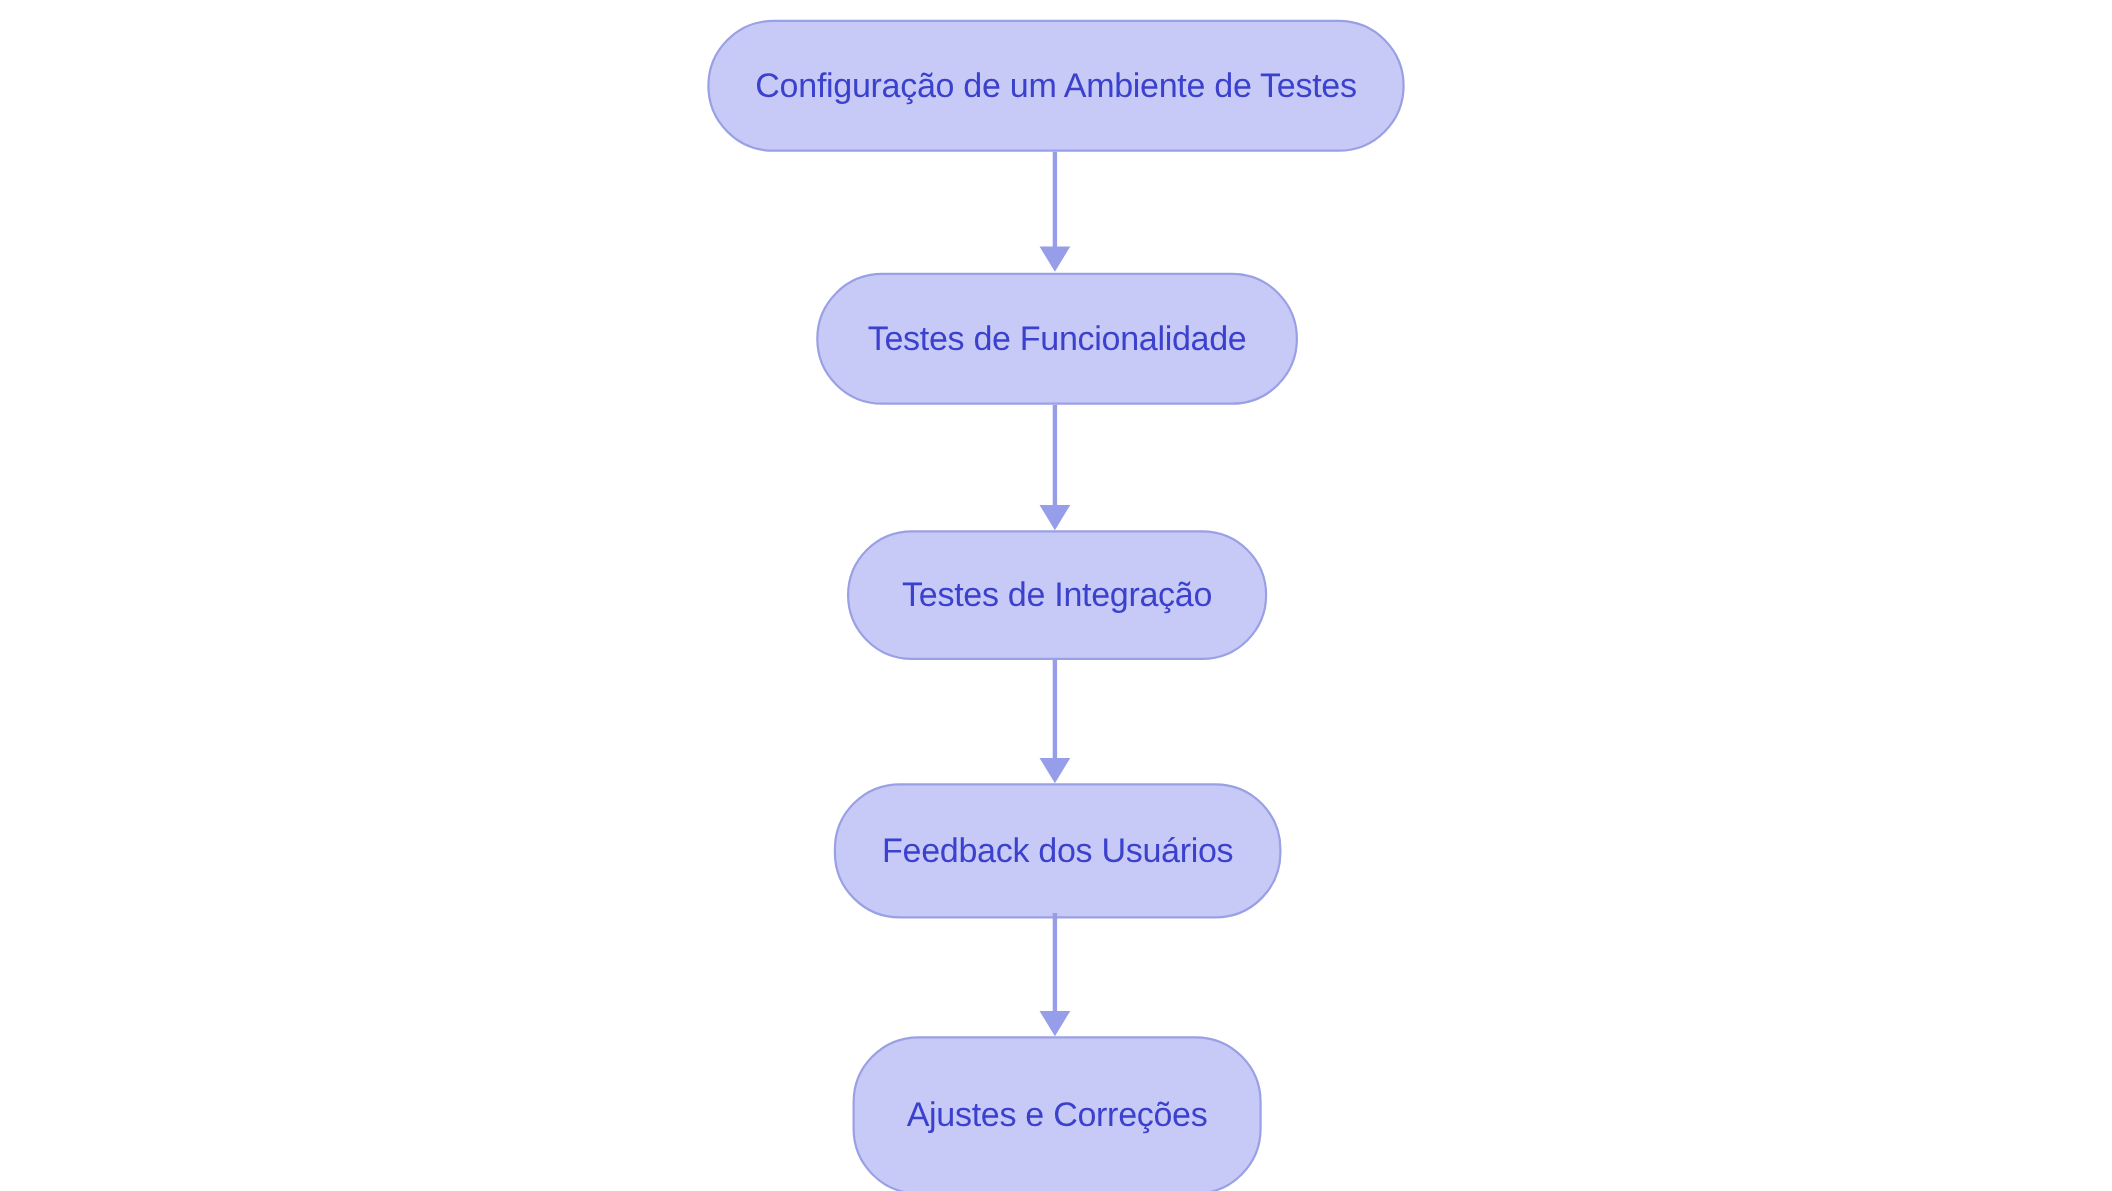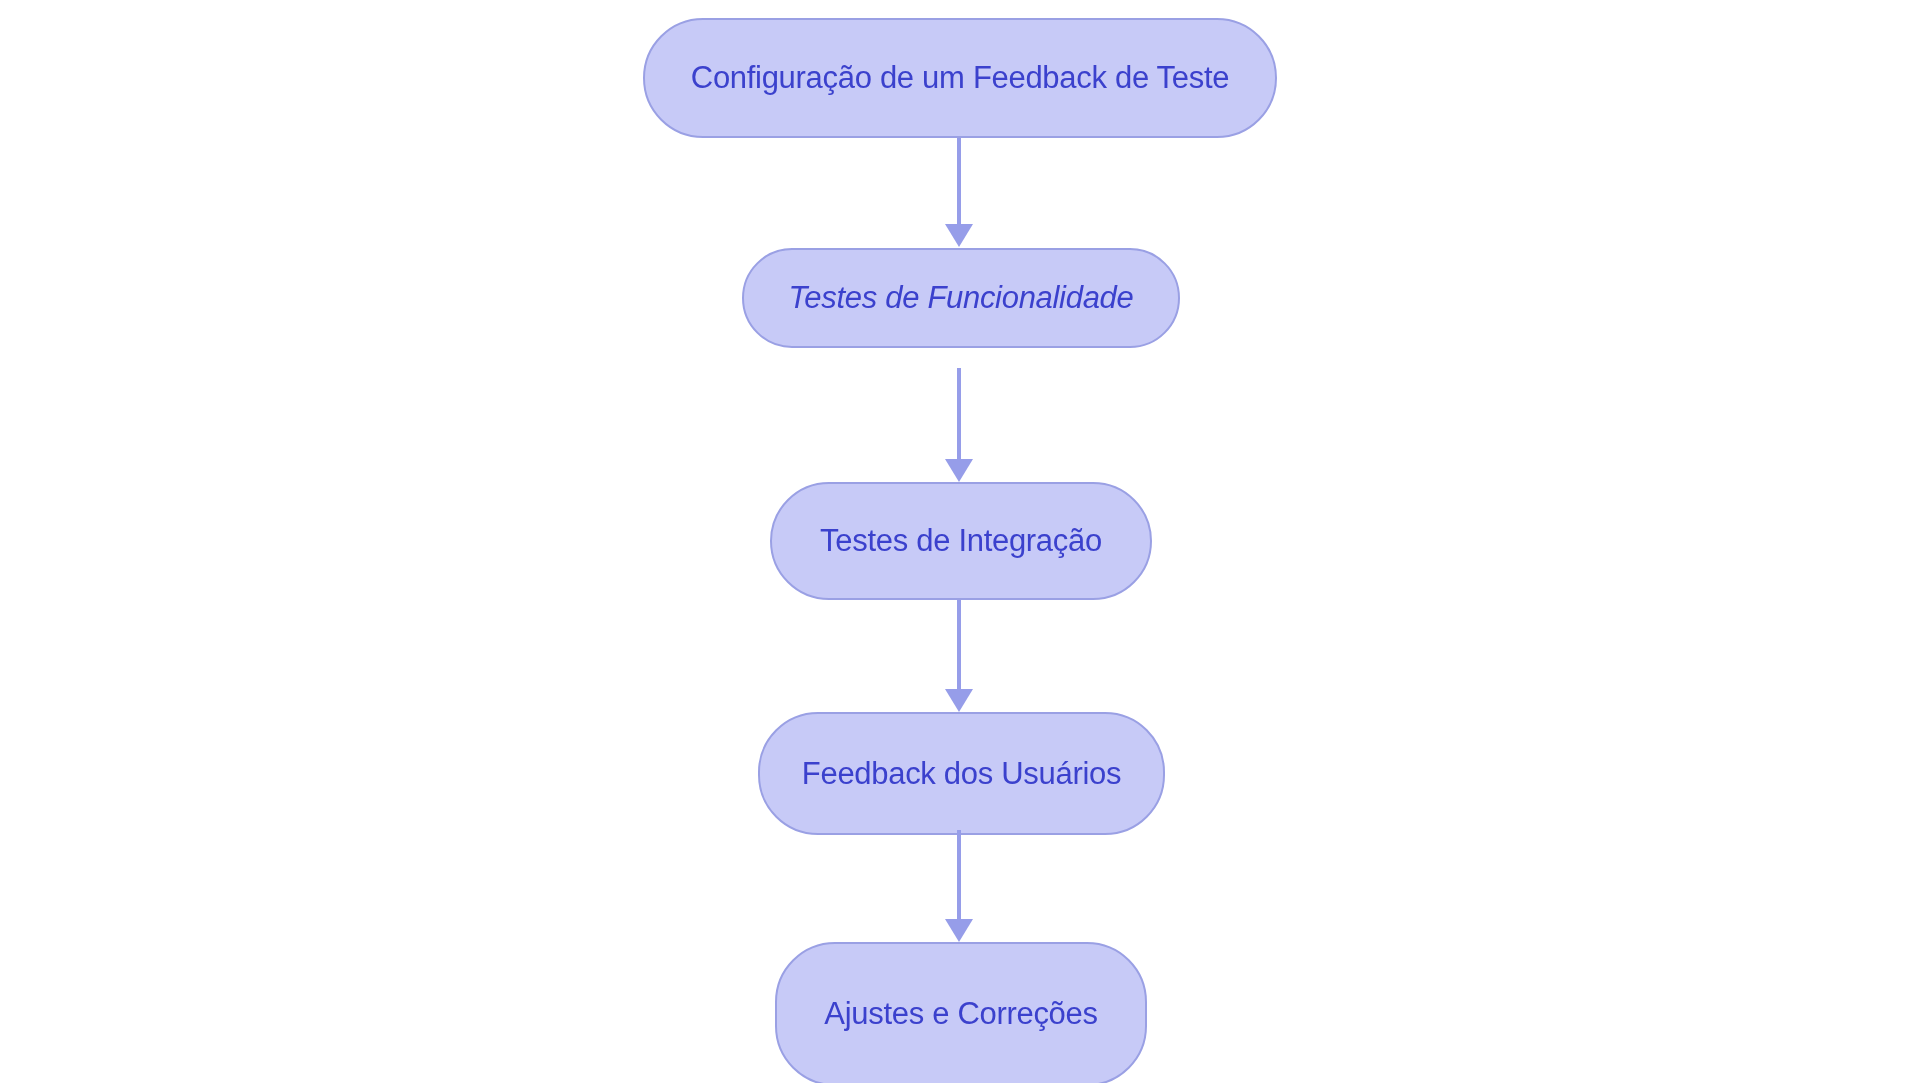--- a/index.html
+++ b/index.html
@@ -31,21 +31,21 @@
     background: var(--node-fill);
     border: 2px solid var(--node-border);
     border-radius: 60px;
     color: var(--node-text);
     font-size: 31px;
     letter-spacing: -0.3px;
     white-space: nowrap;
     text-align: center;
   }
   .node-1 { left: 643px; top: 18px;  width: 634px; height: 120px; }
-  .node-2 { left: 742px; top: 248px; width: 438px; height: 100px; font-style: italic; }
+  .node-2 { left: 742px; top: 248px; width: 438px; height: 120px; }
   .node-3 { left: 770px; top: 482px; width: 382px; height: 118px; justify-content: center; }
   .node-4 { left: 758px; top: 712px; width: 407px; height: 123px; }
   .node-5 { left: 775px; top: 942px; width: 372px; height: 144px; }
 
   .arrow-line {
     position: absolute;
     left: 957px;
     width: 4px;
     background: var(--arrow);
   }
@@ -66,21 +66,21 @@
   .head-3 { top: 689px; }
   .line-4 { top: 830px; height: 90px; }
   .head-4 { top: 919px; }
 </style>
 </head>
 <body>
 
 <div class="canvas">
 
   <div class="node node-1">
-    <span>Configuração de um Feedback de Teste</span>
+    <span>Configuração de um Ambiente de Testes</span>
   </div>
 
   <div class="arrow-line line-1"></div>
   <div class="arrow-head head-1"></div>
 
   <div class="node node-2">
     <span>Testes de Funcionalidade</span>
   </div>
 
   <div class="arrow-line line-2"></div>

